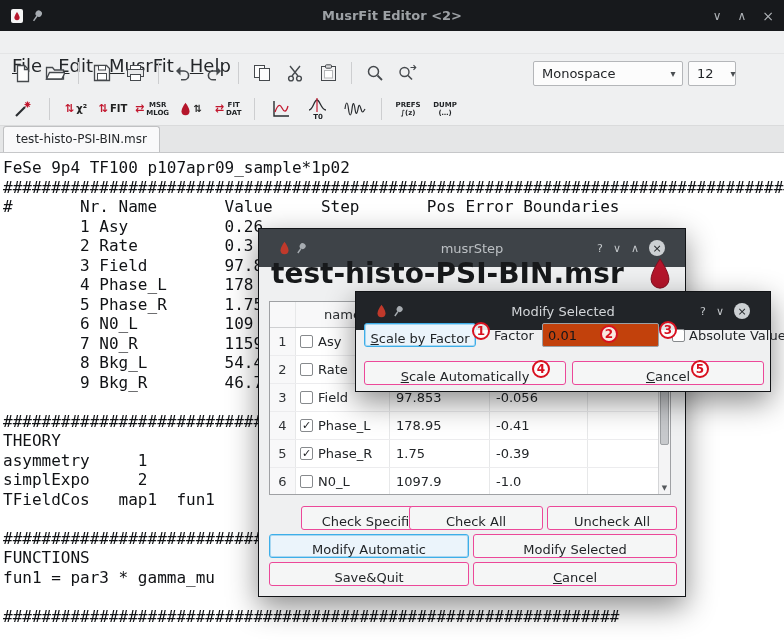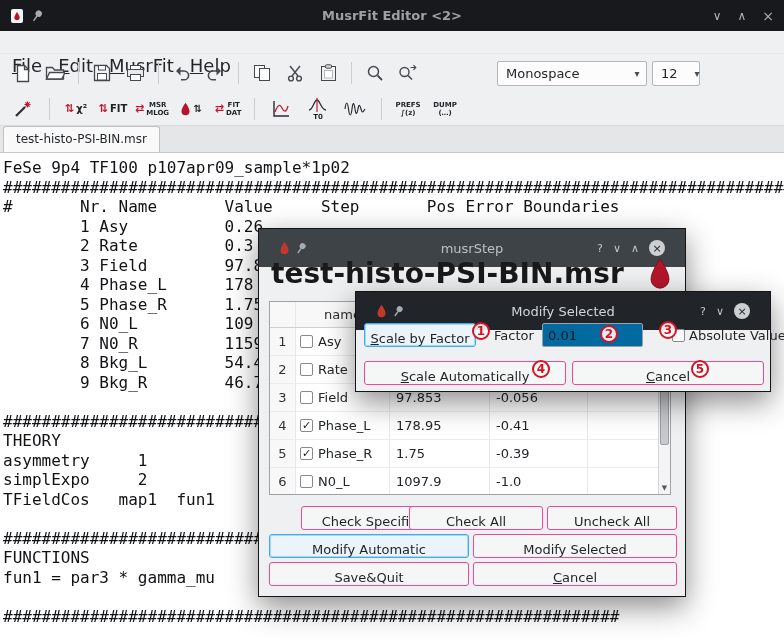--- a/index.html
+++ b/index.html
@@ -21,21 +21,21 @@
 
   .toolbar1 { position:absolute; top:54px; left:0; width:784px; height:38px;
               display:flex; align-items:center; padding:0 8px; gap:5px; }
   .tbtn { width:28px; height:28px; display:flex; align-items:center; justify-content:center; border-radius:3px; }
   .sep { width:1px; height:22px; background:#cdced0; margin:0 4px; }
   .spacer { flex:1; }
   .combo { height:25px; background:#fcfcfc; border:1px solid #b4b6b9; border-radius:2px;
            display:flex; align-items:center; font-size:13px; }
   .combo .cval { padding:0 8px; flex:1; white-space:nowrap; }
   .combo .carrow { width:18px; text-align:center; color:#4a4e52; font-size:10px; }
-  .font-combo { width:150px;justify-content:flex-end; } .size-combo { width:48px; margin-right:76px;gap:9px; }
+  .font-combo { width:150px;justify-content:flex-end; } .size-combo { width:48px; margin-right:40px;gap:9px; }
 
   .toolbar2 { position:absolute; top:92px; left:0; width:784px; height:34px;
               display:flex; align-items:center; padding:0 8px; gap:7px; border-bottom:1px solid #dadbdc; }
   .tile { height:30px; min-width:30px; display:flex; align-items:center; justify-content:center; gap:2px; }
   .tile .red { color:#c2182f; font-weight:bold; font-size:11px; }
   .tile .big { font-size:10px; font-weight:bold; color:#222; }
   .stack { display:flex; flex-direction:column; font-size:7px; font-weight:bold; line-height:8px; color:#1f2225; text-align:center; }
   .tcol { display:flex; flex-direction:column; align-items:center; line-height:8px; }
   .tiny { font-size:7px; font-weight:bold; color:#1f2225; }
 
@@ -99,21 +99,21 @@
 
   .modify { left:355px; top:291px; width:416px; height:101px; z-index:20; }
   .modify .dlg-title { background:#212428; }
   .modify .dtitle { color:#d3d6d9; }
   .b-scalefac  { left:8px;   top:31px; width:112px; }
   .b-scaleauto { left:8px;   top:69px; width:202px; }
   .b-mcancel   { left:216px; top:69px; width:192px; }
   .mf-label { position:absolute; font-size:13px; color:#1f2225; white-space:nowrap; }
   .l-factor { left:138px; top:36px; }
   .l-abs    { left:333px; top:36px; }
-  .mf-input { position:absolute; left:186px; top:31px; width:101px; height:24px; background:#0369a1; border:1px solid #9aa0a5;
+  .mf-input { position:absolute; left:186px; top:31px; width:117px; height:24px; background:#c2410c; border:1px solid #9aa0a5;
               border-radius:2px; font-size:13px; padding-left:5px; color:#14161a; font-family:"DejaVu Sans",sans-serif; }
   .mf-cb { position:absolute; left:316px; top:37px; }
 
   .annot { position:absolute; width:18px; height:18px; border-radius:50%; border:2px solid #d8101f; color:#d8101f;
            background:rgba(255,255,255,.88); display:flex; align-items:center; justify-content:center;
            font-size:12px; font-weight:bold; z-index:5; }
   .a1 { left:116px; top:30px; } .a2 { left:244px; top:33px; } .a3 { left:303px; top:29px; }
   .a4 { left:176px; top:68px; } .a5 { left:335px; top:68px; }
 </style>
 </head>

